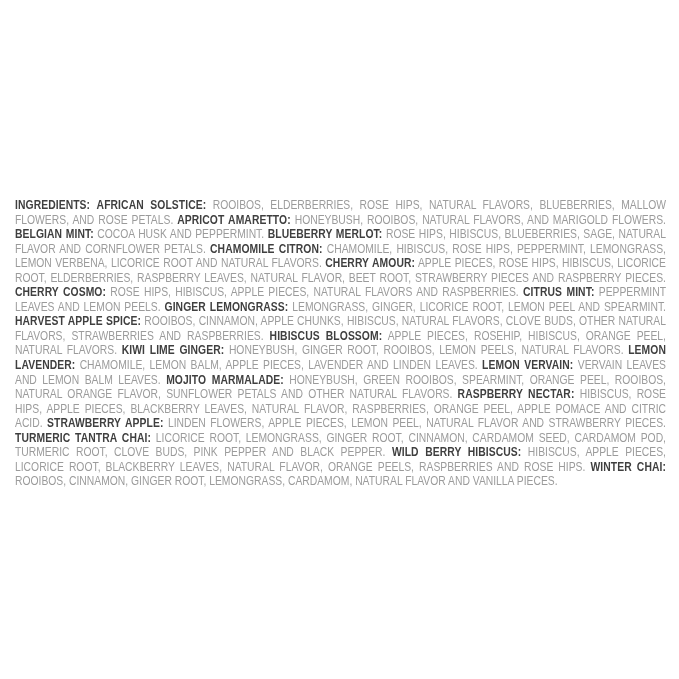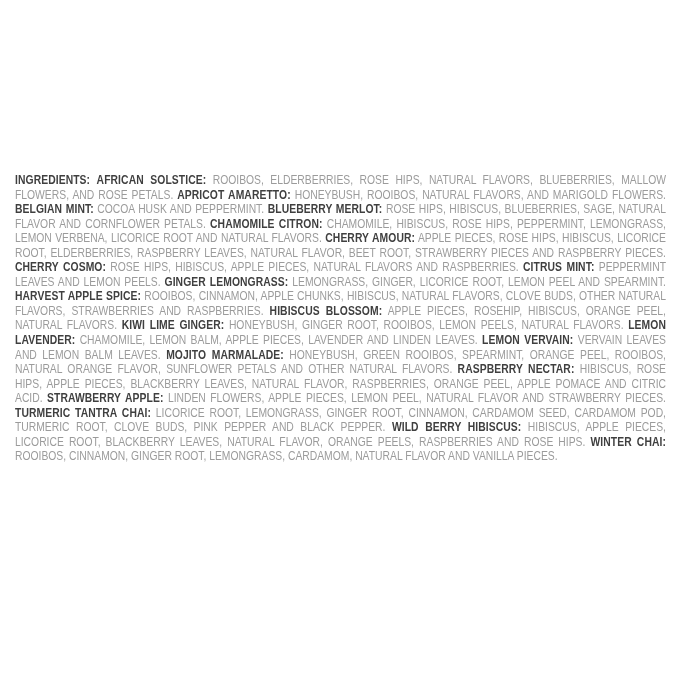--- a/index.html
+++ b/index.html
@@ -15,21 +15,21 @@
   }
   .canvas {
     position: relative;
     width: 679px;
     height: 679px;
     background: #ffffff;
   }
   .ingredients-panel {
     position: absolute;
     left: 15px;
-    top: 173px;
+    top: 198px;
     width: 651px;
     height: 312px;
     overflow: visible;
   }
   .ingredients-text {
     margin: 0;
     width: 780px;                 
     transform: scaleX(0.8346);
     transform-origin: 0 0;
     font-size: 12.4px;

